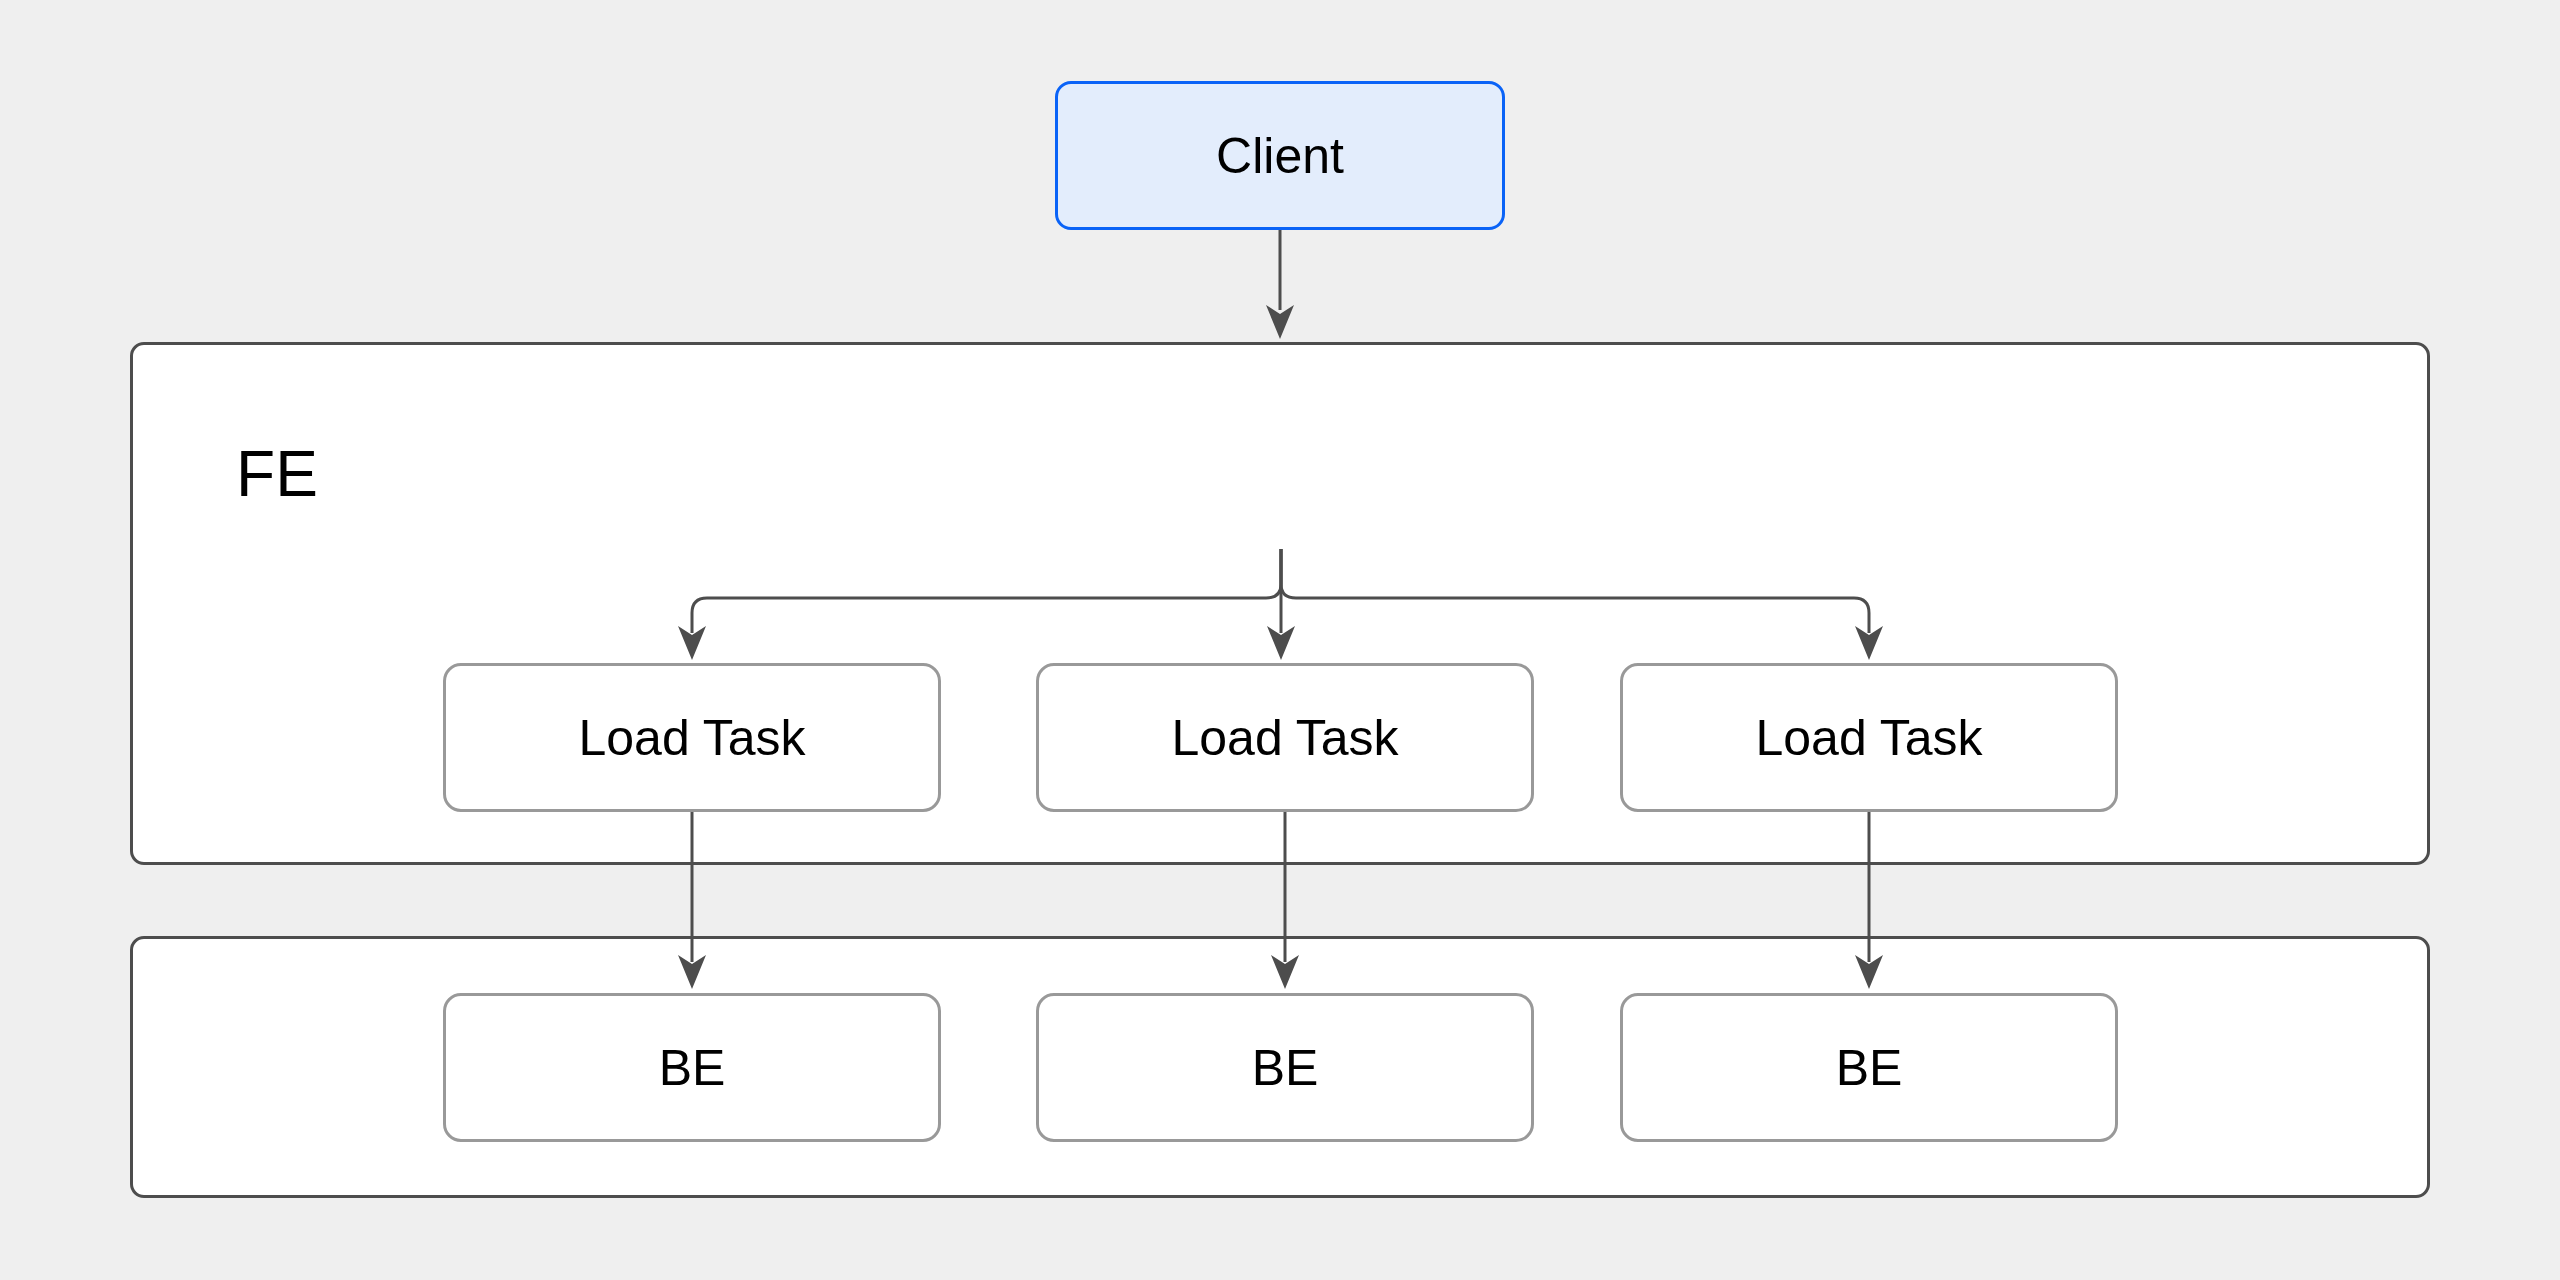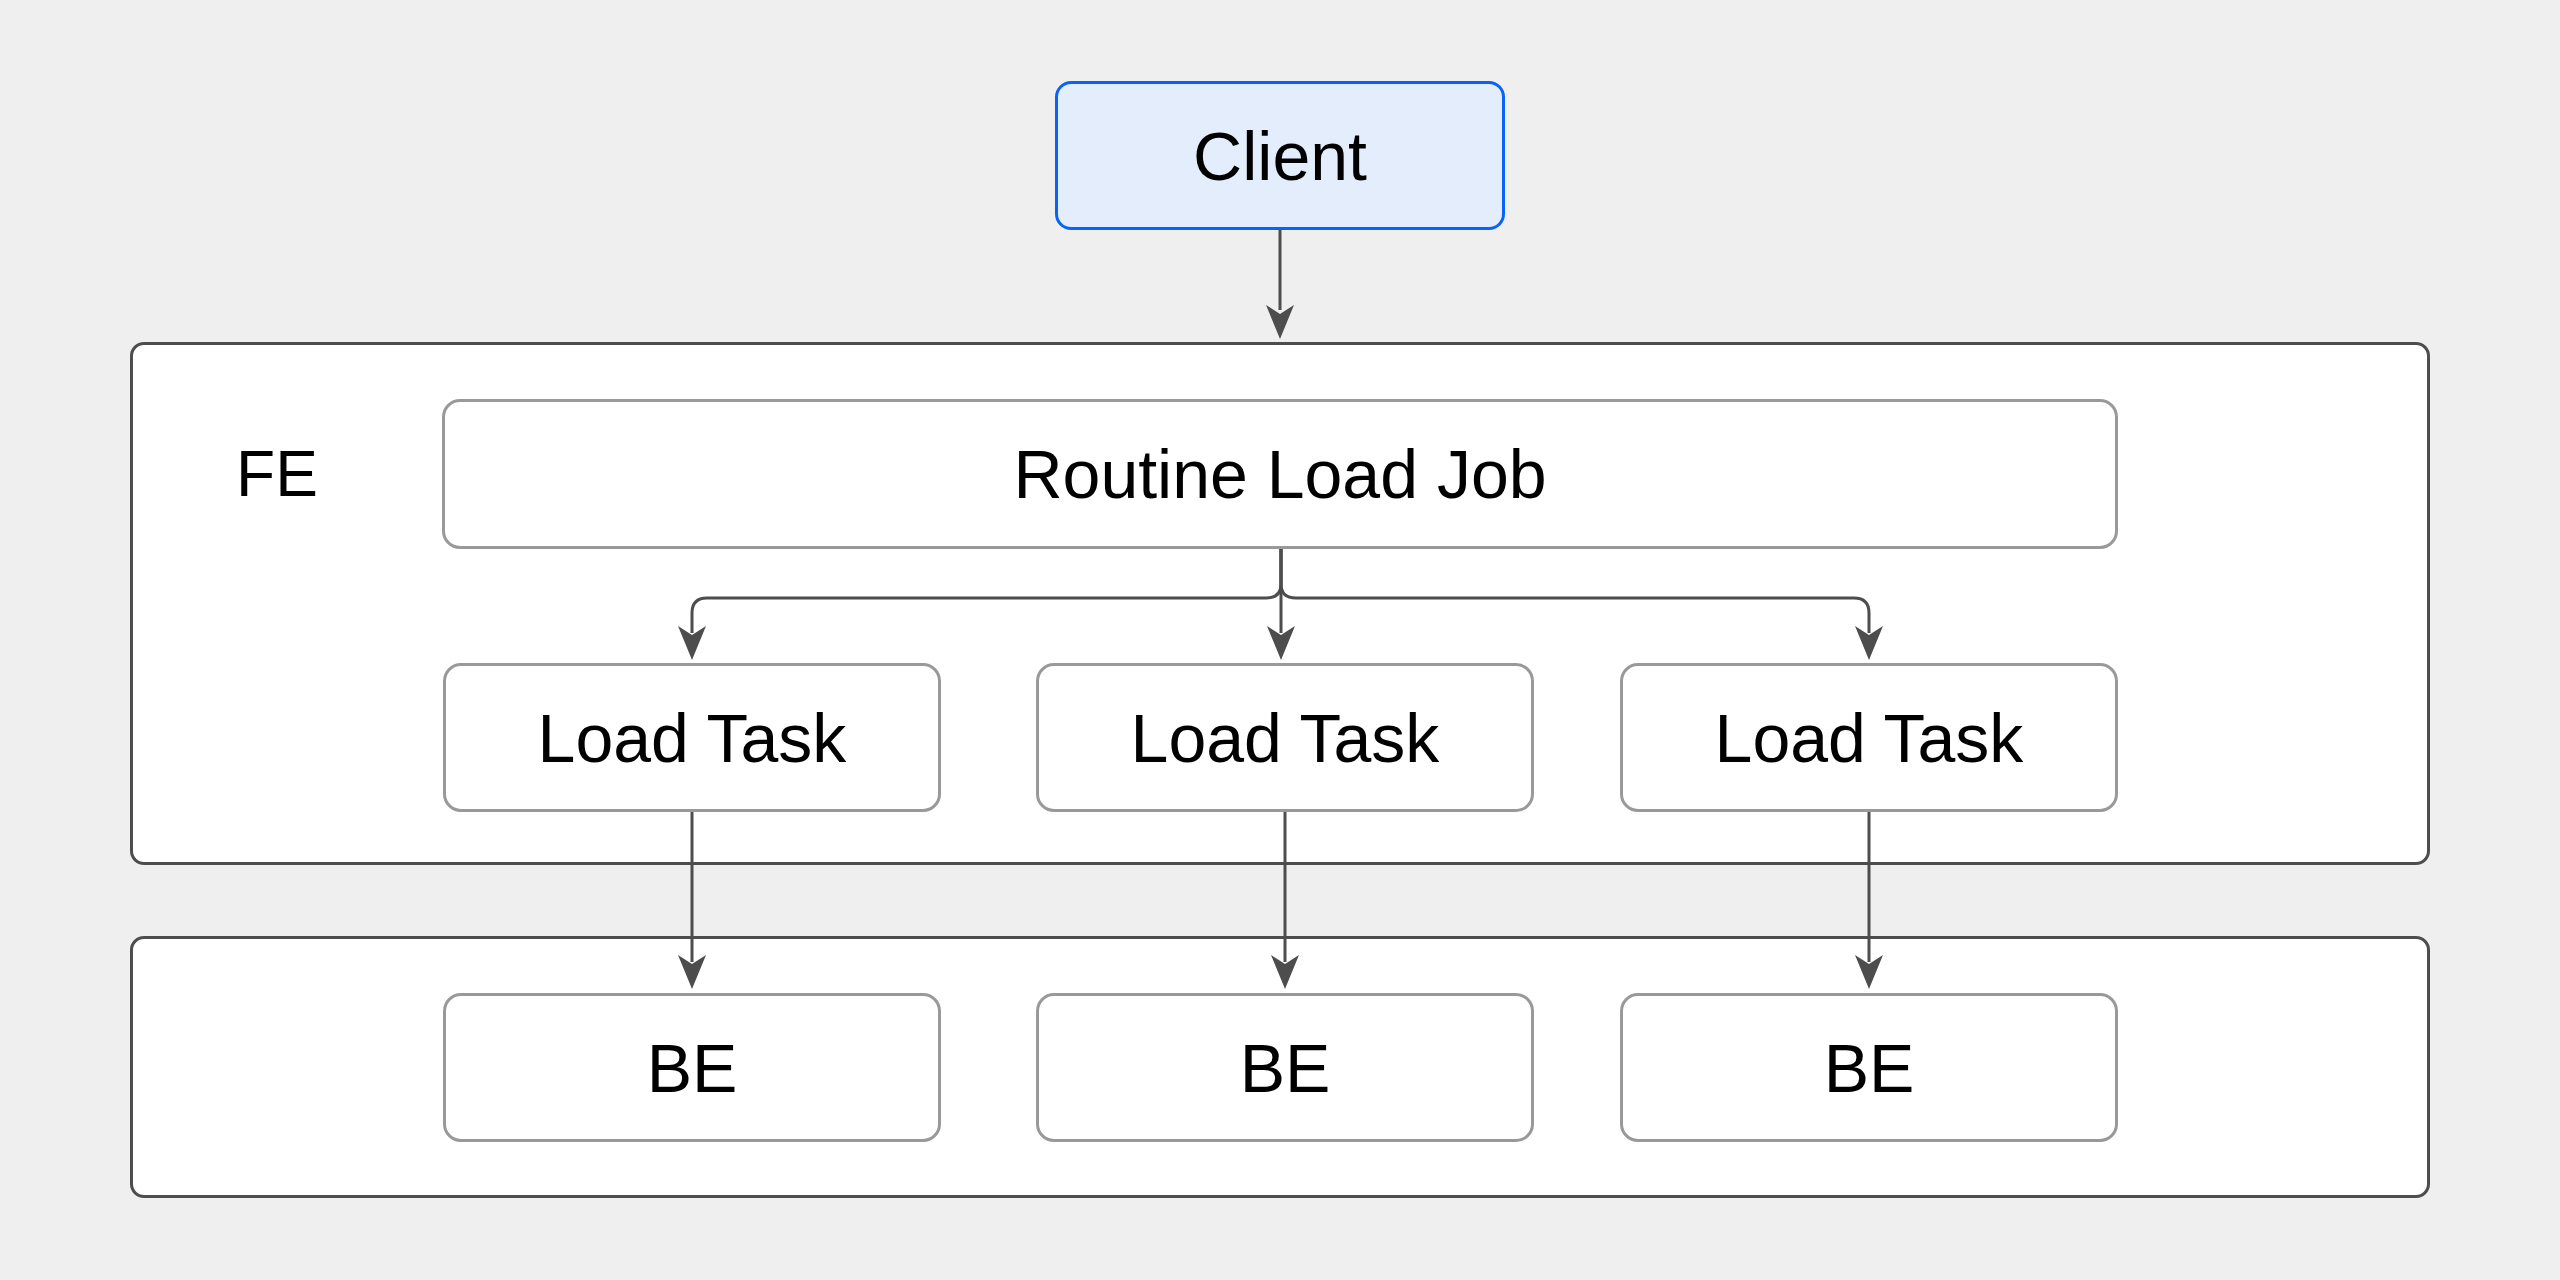--- a/index.html
+++ b/index.html
@@ -21,21 +21,21 @@
     position: absolute;
     box-sizing: border-box;
     background: #ffffff;
     display: flex;
     align-items: center;
     justify-content: center;
   }
   .node {
     border: 3px solid #999999;
     border-radius: 18px;
-    font-size: 68px;
+    font-size: 50px;
     line-height: 1;
   }
   .container {
     border: 3px solid #4d4d4d;
     border-radius: 14px;
   }
   .client {
     left: 1055px; top: 81px; width: 450px; height: 149px;
     background: #e3edfc;
     border: 3px solid #0a63f7;
@@ -81,23 +81,20 @@
 <div class="canvas">
 
   <div class="container fe-container"></div>
   <div class="container be-container"></div>
   <div class="group-label">FE</div>
 
   <div class="node client">
     <span>Client</span>
   </div>
 
-  <div class="node routine">
-    <span>Routine Load Job</span>
-  </div>
 
   <div class="node task1">
     <span>Load Task</span>
   </div>
   <div class="node task2">
     <span>Load Task</span>
   </div>
   <div class="node task3">
     <span>Load Task</span>
   </div>

